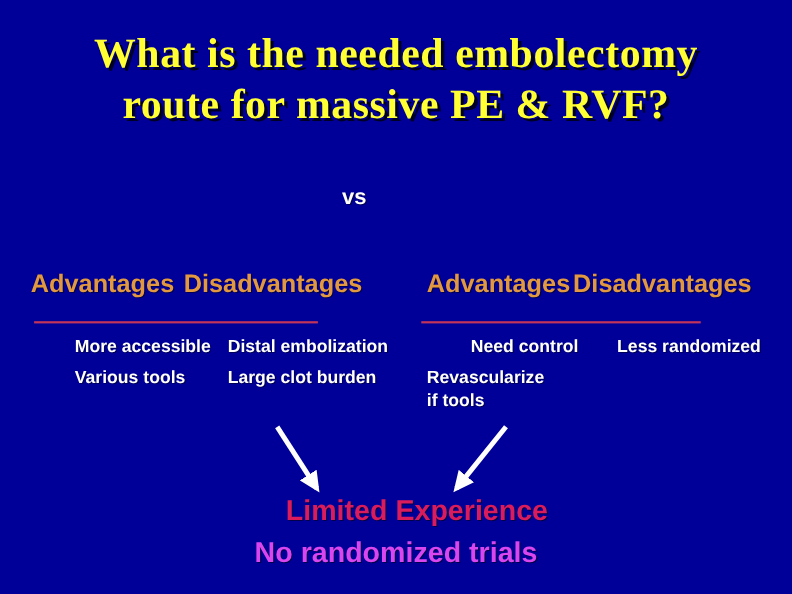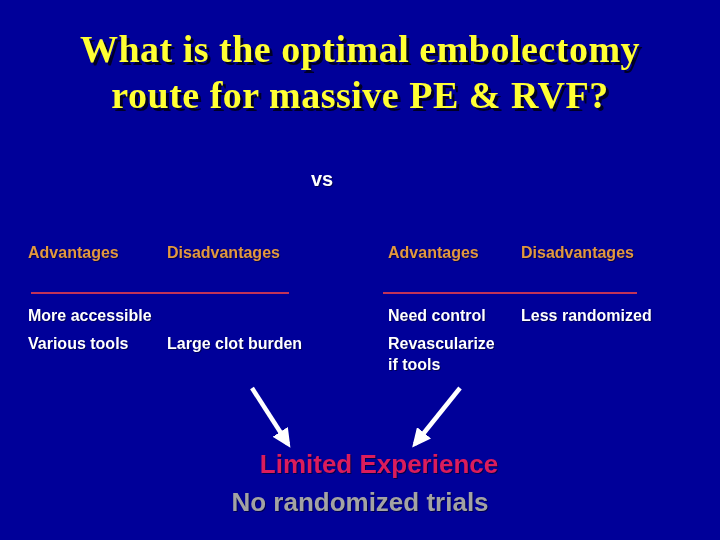--- a/index.html
+++ b/index.html
@@ -37,38 +37,38 @@
     text-shadow: 1px 1px 0 rgba(0,0,0,0.45);
     white-space: nowrap;
   }
   .vs {
     font-size: 20px;
     font-weight: bold;
     color: #FFFFFF;
     text-shadow: 1px 1px 0 rgba(0,0,0,0.45);
   }
   .adv-label {
-    font-size: 16px;
+    font-size: 23px;
     font-weight: bold;
     color: #E2983E;
     text-shadow: 1px 1px 0 rgba(0,0,0,0.45);
     white-space: nowrap;
   }
   .divider {
     height: 2px;
     background: #C23458;
   }
   .cell {
     font-size: 16px;
     font-weight: bold;
     color: #FFFFFF;
     line-height: 21px;
     text-shadow: 1px 1px 0 rgba(0,0,0,0.45);
   }
-  .nowrap { white-space: nowrap; }
+  .nowrap { white-space: nowrap; margin-left: 40px; }
   .arrows-svg {
     position: absolute;
     left: 0; top: 0;
     width: 720px; height: 540px;
     pointer-events: none;
   }
   .conclusion-1 {
     position: absolute;
     top: 449px;
     left: 0;
@@ -81,45 +81,46 @@
     padding-left: 19px;
   }
   .conclusion-2 {
     position: absolute;
     top: 487px;
     left: 0;
     width: 720px;
     text-align: center;
     font-size: 26px;
     font-weight: bold;
-    color: #a3a3a3;
+    color: #d946ef;
     text-shadow: 1px 1px 0 rgba(0,0,0,0.5);
   }
 </style>
 </head>
 <body>
 
 <div class="slide">
 
   <div class="title">
-    <div>What is the optimal embolectomy</div>
+    <div>What is the needed embolectomy</div>
     <div>route for massive PE &amp; RVF?</div>
   </div>
 
   <div class="abs vs" style="left:311px; top:168px;">vs</div>
 
   <div class="abs adv-label" style="left:28px; top:244px;">Advantages</div>
   <div class="abs adv-label" style="left:167px; top:244px;">Disadvantages</div>
   <div class="abs adv-label" style="left:388px; top:244px;">Advantages</div>
   <div class="abs adv-label" style="left:521px; top:244px;">Disadvantages</div>
 
   <div class="abs divider" style="left:31px; top:292px; width:258px;"></div>
   <div class="abs divider" style="left:383px; top:292px; width:254px;"></div>
 
   <div class="abs cell nowrap" style="left:28px; top:305px;">More accessible</div>
+  <div class="abs cell nowrap" style="left:167px; top:305px;">Distal embolization</div>
   <div class="abs cell nowrap" style="left:28px; top:333px;">Various tools</div>
   <div class="abs cell nowrap" style="left:167px; top:333px;">Large clot burden</div>
 
   <div class="abs cell nowrap" style="left:388px; top:305px;">Need control</div>
   <div class="abs cell nowrap" style="left:521px; top:305px;">Less randomized</div>
   <div class="abs cell" style="left:388px; top:333px; width:120px;">Revascularize if tools</div>
 
   <svg class="arrows-svg" viewBox="0 0 720 540">
     <defs>
       <marker id="ah" markerWidth="5" markerHeight="4" refX="3.2" refY="2" orient="auto" markerUnits="strokeWidth">

